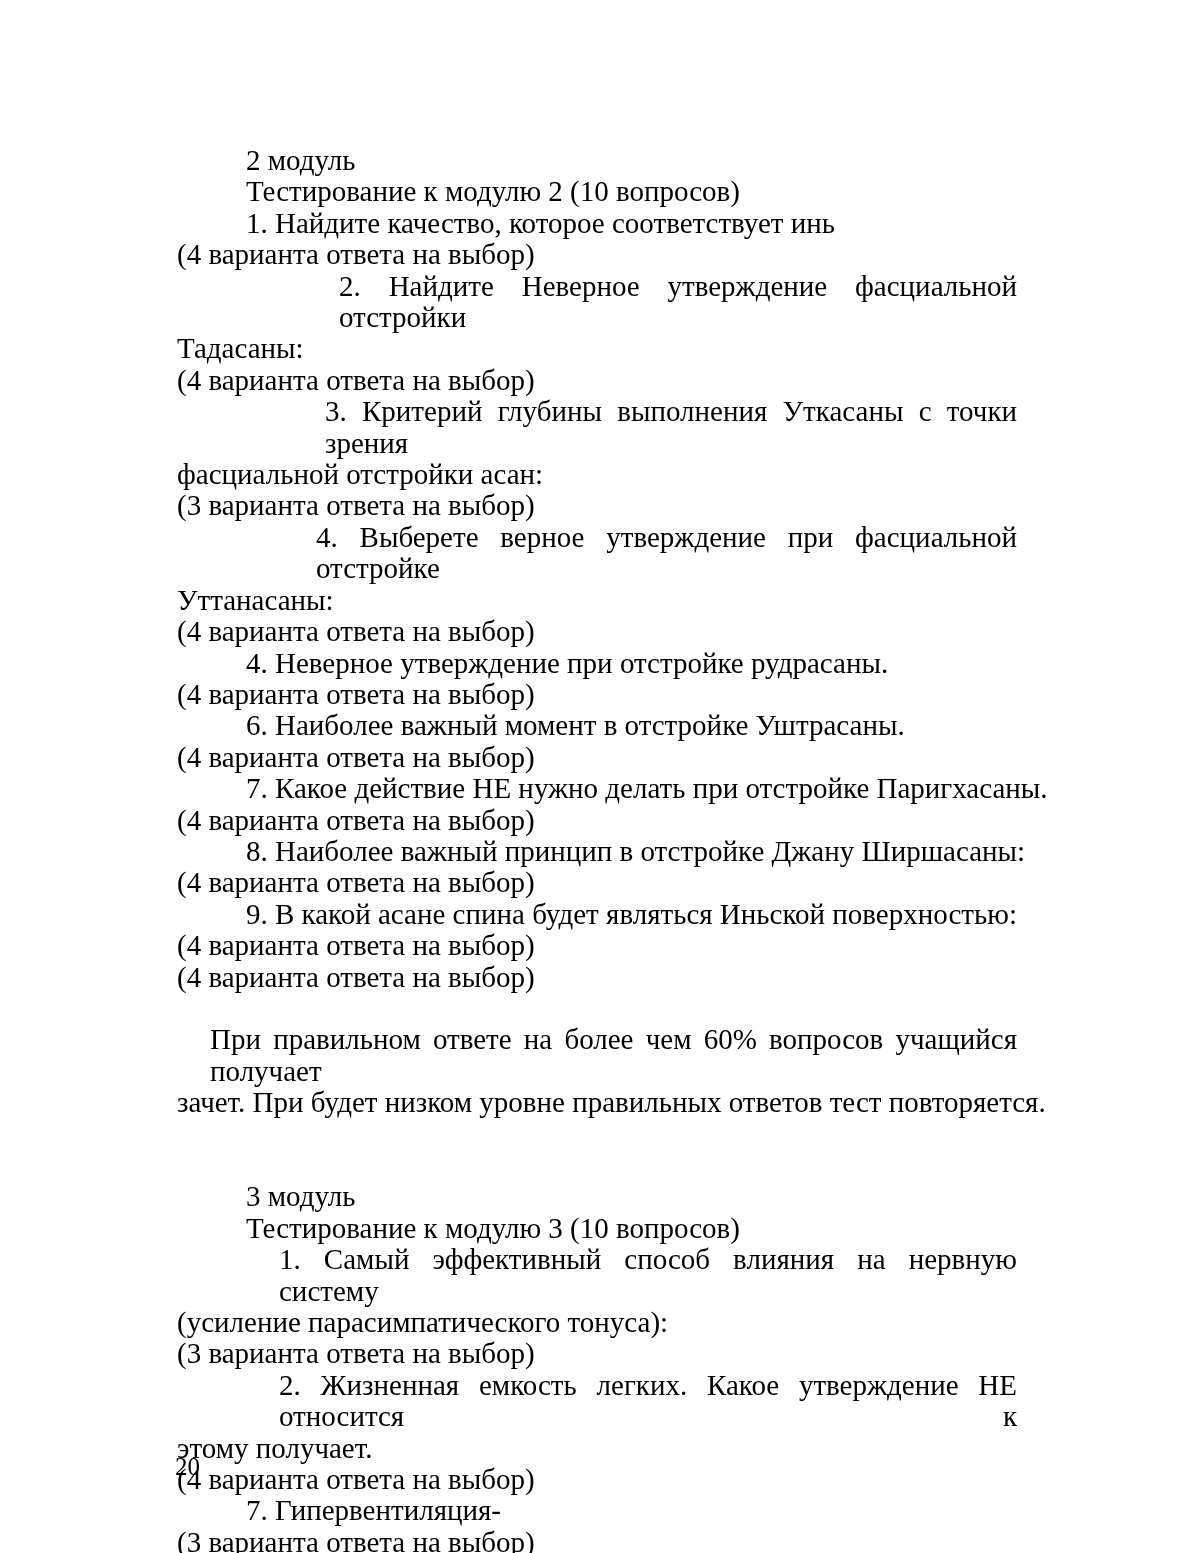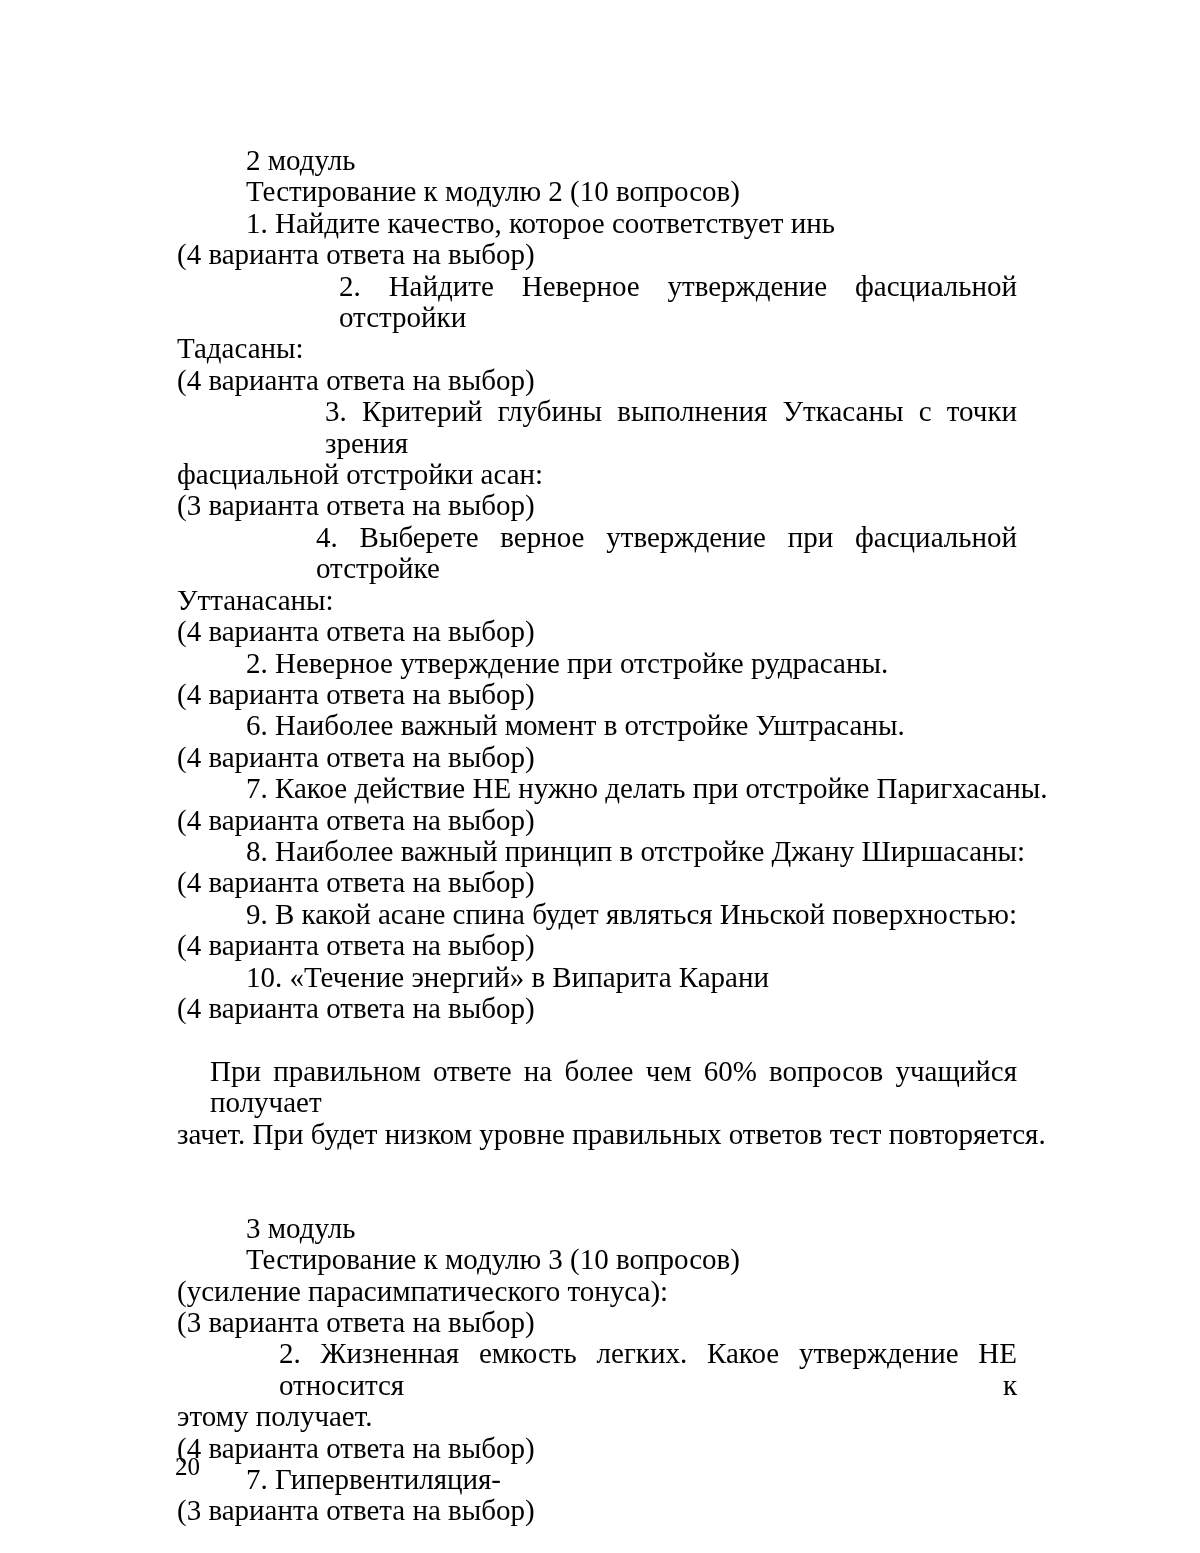--- a/index.html
+++ b/index.html
@@ -64,39 +64,39 @@
       <div class="ln">(4 варианта ответа на выбор)</div>
       <div class="ln ind-a just">2. Найдите Неверное утверждение фасциальной отстройки</div>
       <div class="ln">Тадасаны:</div>
       <div class="ln">(4 варианта ответа на выбор)</div>
       <div class="ln ind-b just">3. Критерий глубины выполнения Уткасаны с точки зрения</div>
       <div class="ln">фасциальной отстройки асан:</div>
       <div class="ln">(3 варианта ответа на выбор)</div>
       <div class="ln ind-c just">4. Выберете верное утверждение при фасциальной отстройке</div>
       <div class="ln">Уттанасаны:</div>
       <div class="ln">(4 варианта ответа на выбор)</div>
-      <div class="ln ind">2. Неверное утверждение при отстройке рудрасаны.</div>
+      <div class="ln ind">4. Неверное утверждение при отстройке рудрасаны.</div>
       <div class="ln">(4 варианта ответа на выбор)</div>
       <div class="ln ind">6. Наиболее важный момент в отстройке Уштрасаны.</div>
       <div class="ln">(4 варианта ответа на выбор)</div>
       <div class="ln ind">7. Какое действие НЕ нужно делать при отстройке Паригхасаны.</div>
       <div class="ln">(4 варианта ответа на выбор)</div>
       <div class="ln ind">8. Наиболее важный принцип в отстройке Джану Ширшасаны:</div>
       <div class="ln">(4 варианта ответа на выбор)</div>
       <div class="ln ind">9. В какой асане спина будет являться Иньской поверхностью:</div>
       <div class="ln">(4 варианта ответа на выбор)</div>
-      <div class="ln ind">10. «Течение энергий» в Випарита Карани</div>
       <div class="ln">(4 варианта ответа на выбор)</div>
       <div class="ln">&nbsp;</div>
       <div class="ln just">При правильном ответе на более чем 60% вопросов учащийся получает</div>
       <div class="ln">зачет. При будет низком уровне правильных ответов тест повторяется.</div>
       <div class="ln">&nbsp;</div>
       <div class="ln">&nbsp;</div>
       <div class="ln ind">3 модуль</div>
       <div class="ln ind">Тестирование к модулю 3 (10 вопросов)</div>
+      <div class="ln ind just">1. Самый эффективный способ влияния на нервную систему</div>
       <div class="ln">(усиление парасимпатического тонуса):</div>
       <div class="ln">(3 варианта ответа на выбор)</div>
       <div class="ln ind just">2. Жизненная емкость легких. Какое утверждение НЕ относится к</div>
       <div class="ln">этому получает.</div>
       <div class="ln">(4 варианта ответа на выбор)</div>
       <div class="ln ind">7. Гипервентиляция-</div>
       <div class="ln">(3 варианта ответа на выбор)</div>
     </div>
   <div class="page-number">20</div>
 </div>

